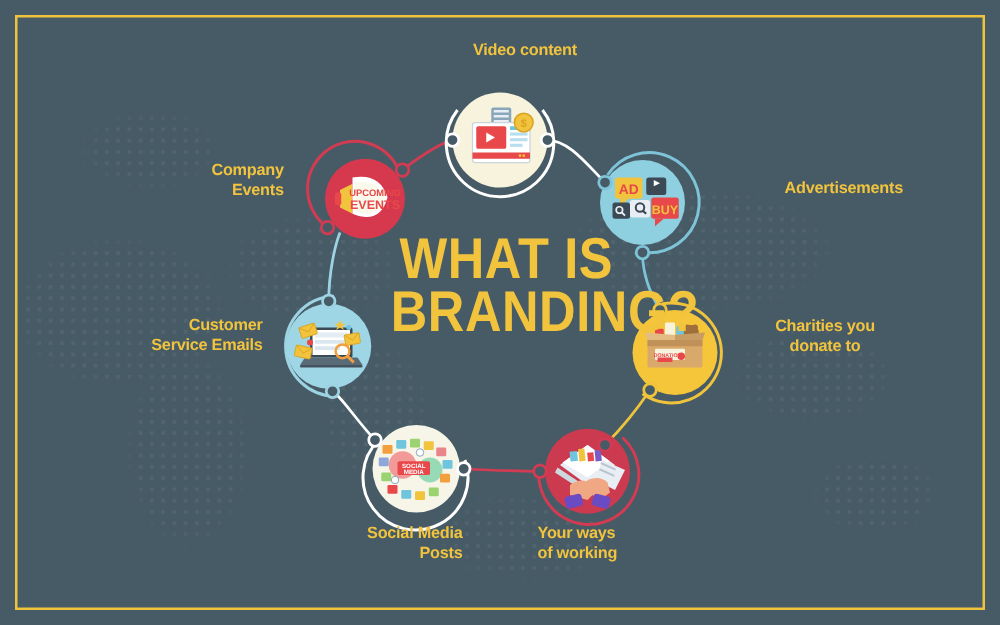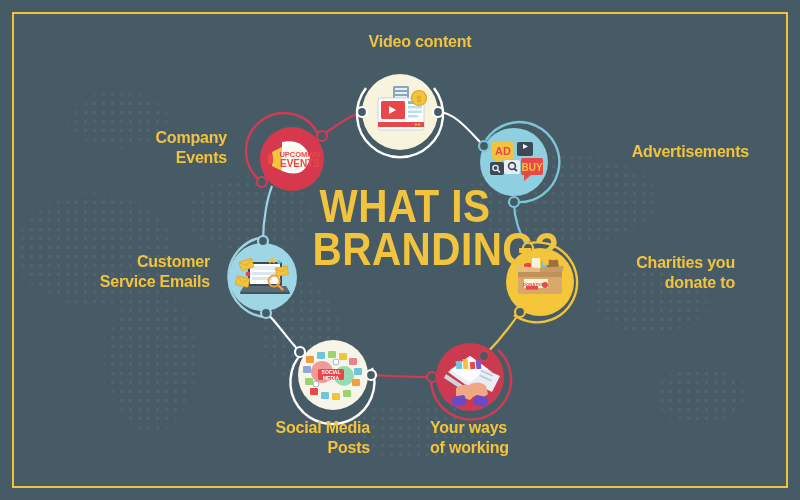--- a/index.html
+++ b/index.html
@@ -49,26 +49,26 @@
     text-align:center;color:#f2c43d;
     font-family:"Liberation Sans Narrow","Liberation Sans",sans-serif;
     font-weight:bold;font-size:46px;line-height:0.94;
     letter-spacing:0.5px;
     transform:scaleX(0.88);transform-origin:center;
   }
   .title .l2{display:block;}
 
   .lbl{
     position:absolute;color:#f2c43d;
-    font-weight:bold;font-size:16px;line-height:1.26;
+    font-weight:bold;font-size:13px;line-height:1.26;
     letter-spacing:-0.2px;white-space:pre-line;
   }
   .lbl-video{left:330px;top:32px;width:180px;text-align:center;}
-  .lbl-ads{left:549px;top:142px;width:200px;text-align:right;}
-  .lbl-char{left:585px;top:253px;width:150px;text-align:right;}
+  .lbl-ads{left:575px;top:142px;width:200px;text-align:center;}
+  .lbl-char{left:585px;top:253px;width:150px;text-align:center;}
   .lbl-work{left:430px;top:418px;width:150px;text-align:left;}
   .lbl-social{left:215px;top:418px;width:155px;text-align:right;}
   .lbl-email{left:55px;top:252px;width:155px;text-align:right;}
   .lbl-events{left:102px;top:128px;width:125px;text-align:right;}
 </style>
 </head>
 <body>
 
 <div id="stage">
   <div class="map-dots"></div>

